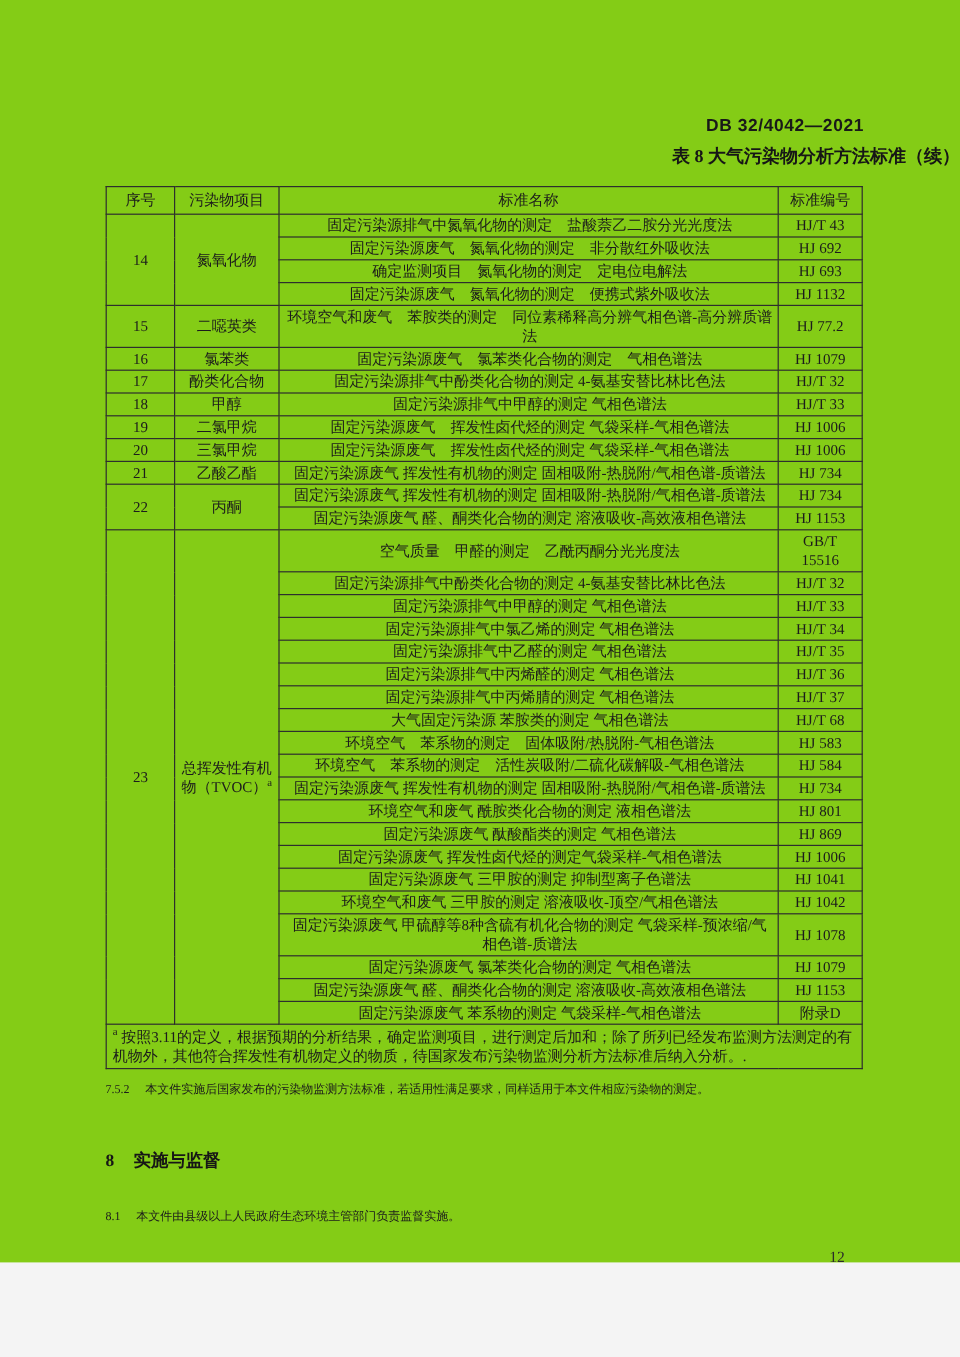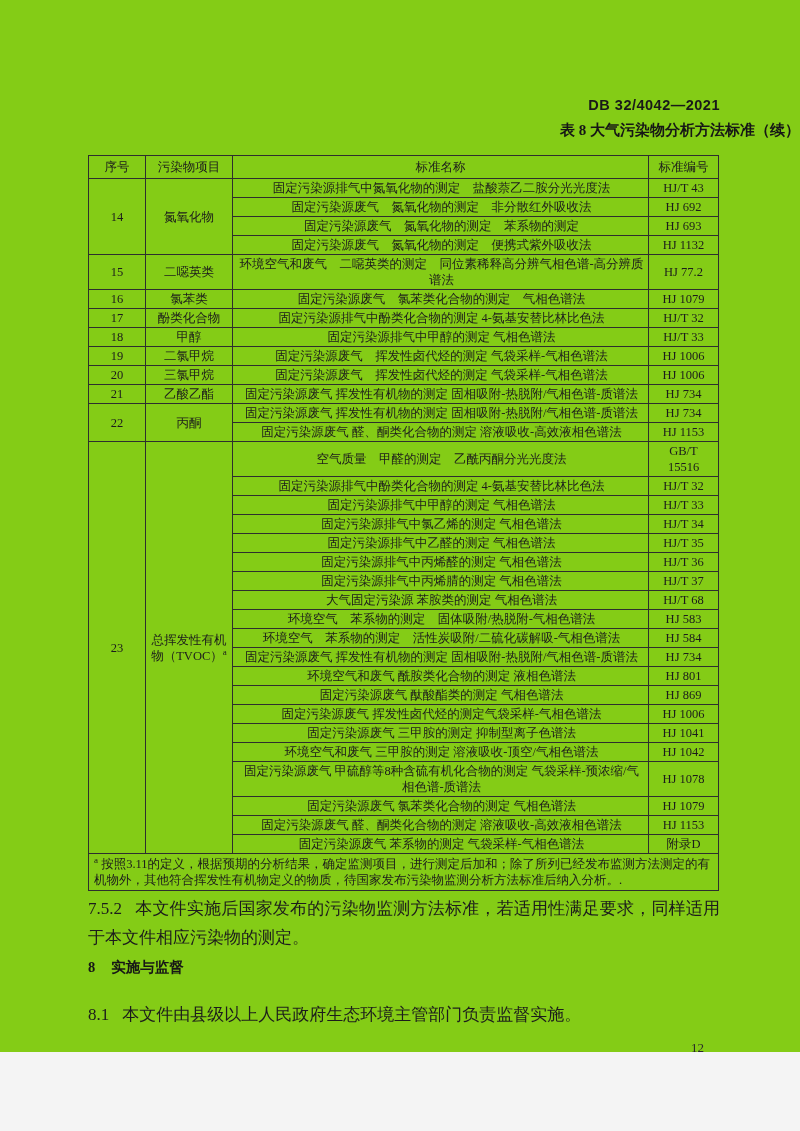--- a/index.html
+++ b/index.html
@@ -59,21 +59,21 @@
     font-size: 12px;
     line-height: 16px;
     text-align: left;
     padding: 2px 5px !important;
   }
   sup { font-size: 9px; line-height: 0; }
   .para {
     position: absolute;
     left: 88px;
     width: 632px;
-    font-size: 17px;
+    font-size: 10px;
     line-height: 29px;
     text-align: justify;
     margin: 0;
     color: #1c1c1c;
   }
   #p752 { top: 894px; }
   #p81  { top: 1000px; }
   .pnum { margin-right: 13px; }
   .sec-heading {
     position: absolute;
@@ -120,31 +120,31 @@
           <td class="c-no" rowspan="4">14</td>
           <td class="c-pollutant" rowspan="4">氮氧化物</td>
           <td class="c-name">固定污染源排气中氮氧化物的测定　盐酸萘乙二胺分光光度法</td>
           <td class="c-code">HJ/T 43</td>
         </tr>
         <tr>
           <td class="c-name">固定污染源废气　氮氧化物的测定　非分散红外吸收法</td>
           <td class="c-code">HJ 692</td>
         </tr>
         <tr>
-          <td class="c-name">固定污染源废气　氮氧化物的测定　苯系物的测定</td>
+          <td class="c-name">确定监测项目　氮氧化物的测定　定电位电解法</td>
           <td class="c-code">HJ 693</td>
         </tr>
         <tr>
           <td class="c-name">固定污染源废气　氮氧化物的测定　便携式紫外吸收法</td>
           <td class="c-code">HJ 1132</td>
         </tr>
         <tr>
           <td class="c-no" rowspan="1">15</td>
           <td class="c-pollutant" rowspan="1">二噁英类</td>
-          <td class="c-name">环境空气和废气　二噁英类的测定　同位素稀释高分辨气相色谱-高分辨质谱法</td>
+          <td class="c-name">环境空气和废气　苯胺类的测定　同位素稀释高分辨气相色谱-高分辨质谱法</td>
           <td class="c-code">HJ 77.2</td>
         </tr>
         <tr>
           <td class="c-no" rowspan="1">16</td>
           <td class="c-pollutant" rowspan="1">氯苯类</td>
           <td class="c-name">固定污染源废气　氯苯类化合物的测定　气相色谱法</td>
           <td class="c-code">HJ 1079</td>
         </tr>
         <tr>
           <td class="c-no" rowspan="1">17</td>

